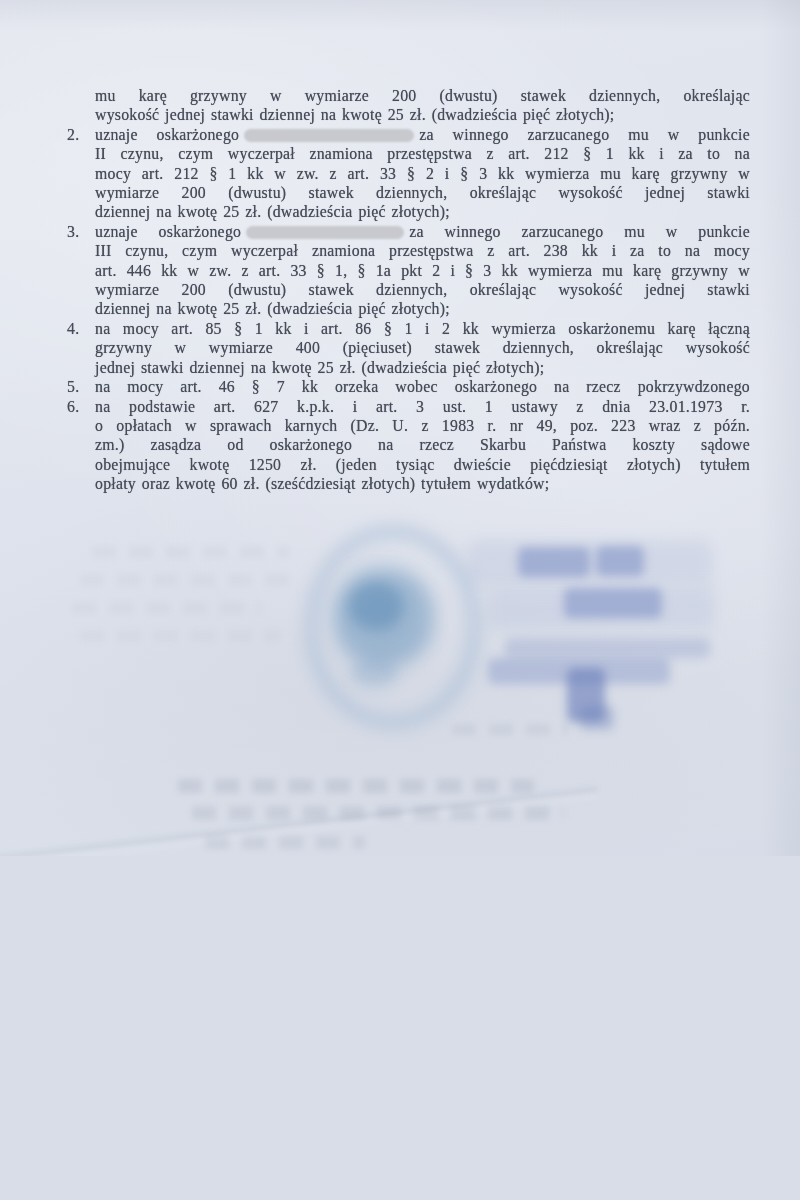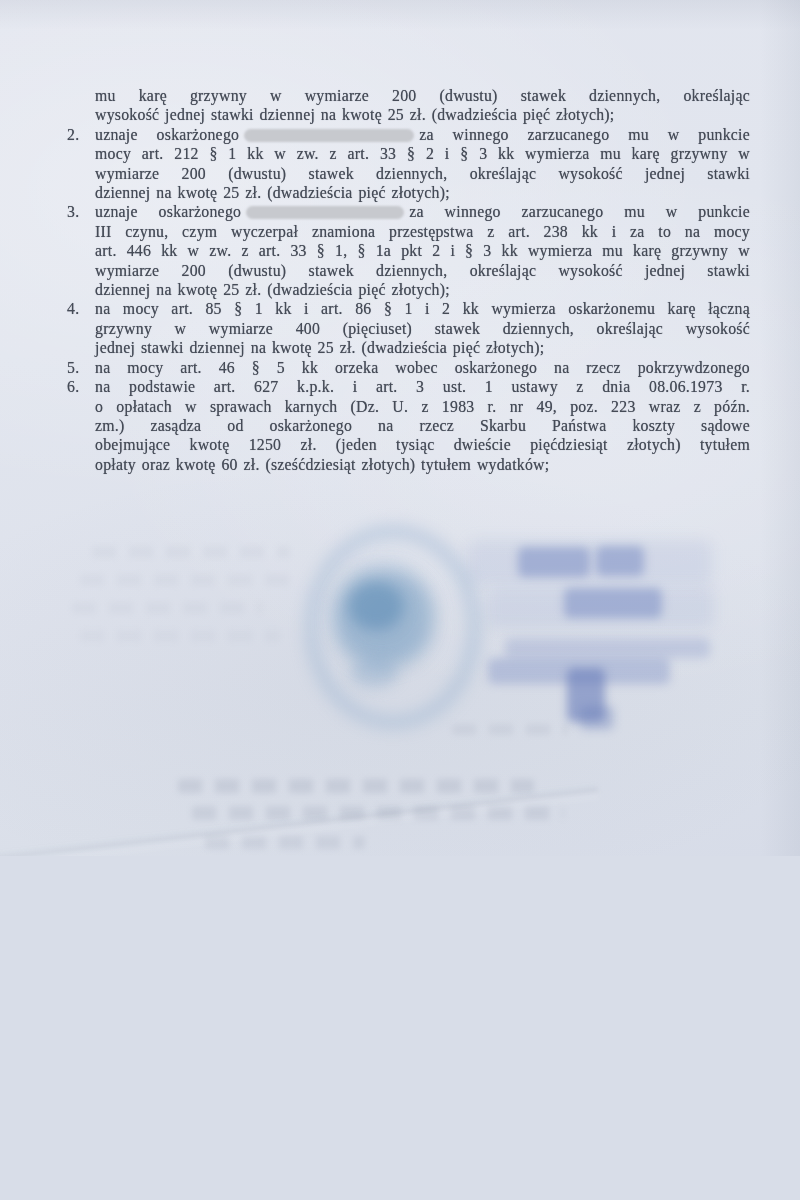--- a/index.html
+++ b/index.html
@@ -122,20 +122,21 @@
   <section class="text-block">
 
     <div class="blk">
       <div class="ln"><span>mu karę grzywny w wymiarze 200 (dwustu) stawek dziennych, określając</span></div>
       <div class="ln last"><span>wysokość jednej stawki dziennej na kwotę 25 zł. (dwadzieścia pięć złotych);</span></div>
     </div>
 
     <div class="blk">
       <span class="num">2.</span>
       <div class="ln"><span>uznaje oskarżonego</span><span class="redact r2"></span><span>za winnego zarzucanego mu w punkcie</span></div>
+      <div class="ln"><span>II czynu, czym wyczerpał znamiona przestępstwa z art. 212 § 1 kk i za to na</span></div>
       <div class="ln"><span>mocy art. 212 § 1 kk w zw. z art. 33 § 2 i § 3 kk wymierza mu karę grzywny w</span></div>
       <div class="ln"><span>wymiarze 200 (dwustu) stawek dziennych, określając wysokość jednej stawki</span></div>
       <div class="ln last"><span>dziennej na kwotę 25 zł. (dwadzieścia pięć złotych);</span></div>
     </div>
 
     <div class="blk">
       <span class="num">3.</span>
       <div class="ln"><span>uznaje oskarżonego</span><span class="redact r3"></span><span>za winnego zarzucanego mu w punkcie</span></div>
       <div class="ln"><span>III czynu, czym wyczerpał znamiona przestępstwa z art. 238 kk i za to na mocy</span></div>
       <div class="ln"><span>art. 446 kk w zw. z art. 33 § 1, § 1a pkt 2 i § 3 kk wymierza mu karę grzywny w</span></div>
@@ -145,26 +146,26 @@
 
     <div class="blk">
       <span class="num">4.</span>
       <div class="ln"><span>na mocy art. 85 § 1 kk i art. 86 § 1 i 2 kk wymierza oskarżonemu karę łączną</span></div>
       <div class="ln"><span>grzywny w wymiarze 400 (pięciuset) stawek dziennych, określając wysokość</span></div>
       <div class="ln last"><span>jednej stawki dziennej na kwotę 25 zł. (dwadzieścia pięć złotych);</span></div>
     </div>
 
     <div class="blk">
       <span class="num">5.</span>
-      <div class="ln"><span>na mocy art. 46 § 5 kk orzeka wobec oskarżonego na rzecz pokrzywdzonego</span></div>
+      <div class="ln"><span>na mocy art. 46 § 7 kk orzeka wobec oskarżonego na rzecz pokrzywdzonego</span></div>
     </div>
 
     <div class="blk">
       <span class="num">6.</span>
-      <div class="ln"><span>na podstawie art. 627 k.p.k. i art. 3 ust. 1 ustawy z dnia 08.06.1973 r.</span></div>
+      <div class="ln"><span>na podstawie art. 627 k.p.k. i art. 3 ust. 1 ustawy z dnia 23.01.1973 r.</span></div>
       <div class="ln"><span>o opłatach w sprawach karnych (Dz. U. z 1983 r. nr 49, poz. 223 wraz z późn.</span></div>
       <div class="ln"><span>zm.) zasądza od oskarżonego na rzecz Skarbu Państwa koszty sądowe</span></div>
       <div class="ln"><span>obejmujące kwotę 1250 zł. (jeden tysiąc dwieście pięćdziesiąt złotych) tytułem</span></div>
       <div class="ln last"><span>opłaty oraz kwotę 60 zł. (sześćdziesiąt złotych) tytułem wydatków;</span></div>
     </div>
 
   </section>
 
   <div class="abs stamp-ring"></div>
   <div class="abs stamp-mid"></div>

